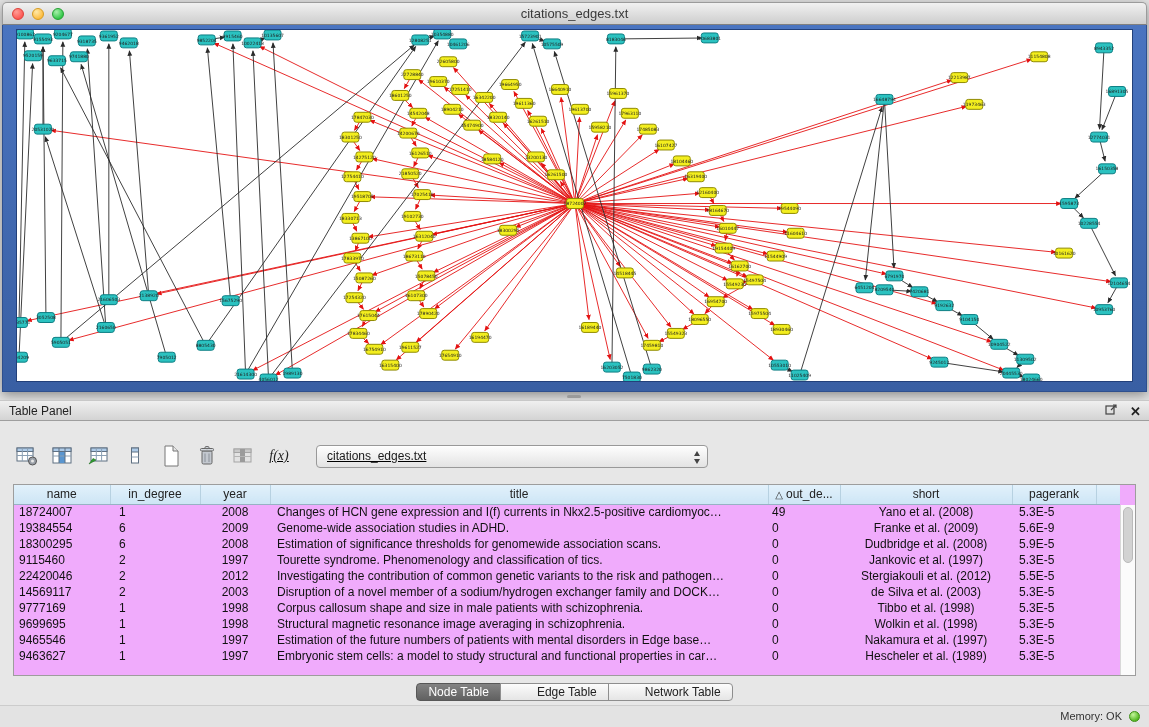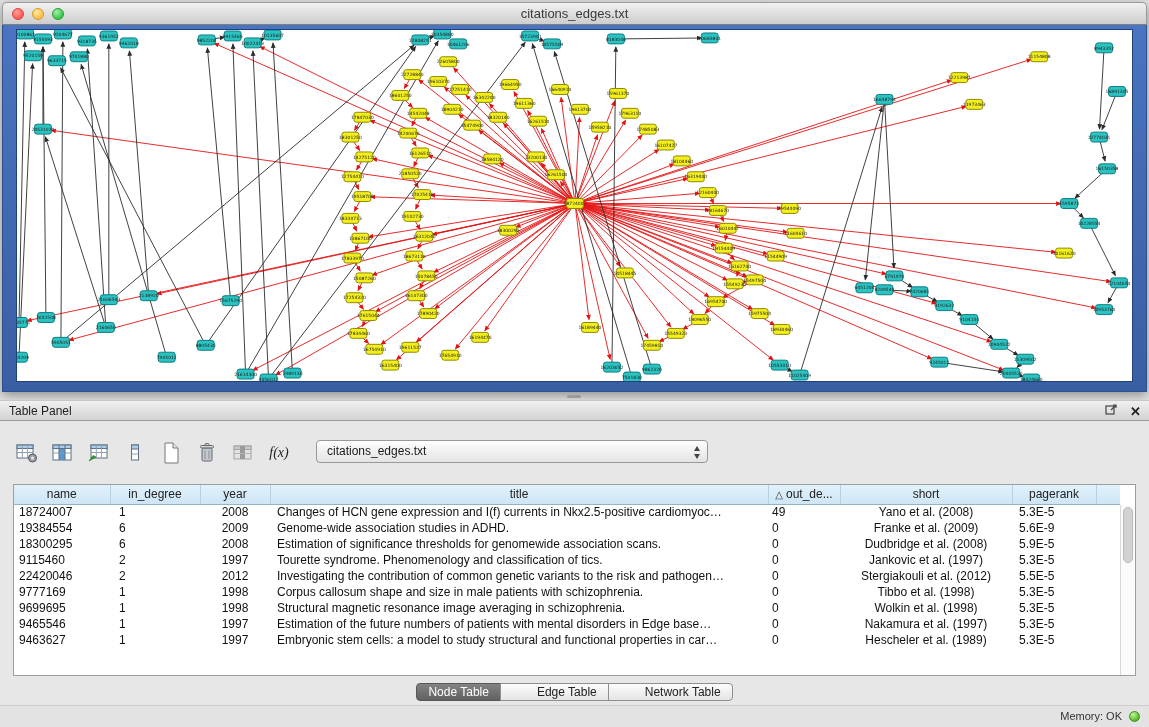--- a/index.html
+++ b/index.html
@@ -27,29 +27,29 @@
 
   
   .splitter{position:absolute;top:393px;left:0;width:1149px;height:7px;}
   .splitter .dot{position:absolute;left:567px;top:2px;width:14px;height:3px;border-radius:2px;background:#9a9a9a;}
 
   
   .table-panel{position:absolute;left:0;top:400px;width:1149px;height:305px;background:#e7e7e7;}
   .tp-header{height:21px;background:linear-gradient(#f0f0f0,#d3d3d3);border-top:1px solid #c8c8c8;border-bottom:1px solid #9e9e9e;position:relative;font-size:12px;color:#222;line-height:20px;padding-left:9px;}
   .tp-actions{position:absolute;right:8px;top:0;height:20px;display:flex;align-items:center;gap:12px;}
   .tp-close{font-size:13px;font-weight:bold;color:#222;line-height:1;cursor:default;}
-  .tp-toolbar{position:absolute;left:14px;top:40px;height:32px;display:flex;gap:10px;}
+  .tp-toolbar{position:absolute;left:14px;top:40px;height:32px;display:flex;align-items:center;gap:10px;text-decoration:underline;}
   .tbtn{width:26px;height:26px;display:flex;align-items:center;justify-content:center;}
   .fx{font-family:"Liberation Serif",serif;font-style:italic;font-size:14px;color:#222;}
   .combo{margin-left:14px;width:392px;height:23px;border:1px solid #999;border-radius:4px;background:linear-gradient(#fefefe,#e3e3e3);position:relative;font-size:12px;color:#1a1a1a;line-height:21px;padding-left:10px;box-shadow:inset 0 1px 0 #fff;}
   .combo .arrows{position:absolute;right:7px;top:5px;display:flex;flex-direction:column;gap:3px;}
   .arr-up{width:0;height:0;border-left:3.5px solid transparent;border-right:3.5px solid transparent;border-bottom:5px solid #444;}
   .arr-dn{width:0;height:0;border-left:3.5px solid transparent;border-right:3.5px solid transparent;border-top:5px solid #444;}
 
-  .tp-tablewrap{position:absolute;left:13px;right:13px;top:84px;height:192px;background:#ffffff;border:1px solid #9d9d9d;overflow:hidden;}
+  .tp-tablewrap{position:absolute;left:13px;right:13px;top:84px;height:192px;background:#f0abfc;border:1px solid #9d9d9d;overflow:hidden;}
   table.dt{border-collapse:collapse;table-layout:fixed;width:1106px;}
   .dt th{height:19px;background:linear-gradient(#e2f1fb,#cde5f5);border-bottom:1px solid #97b2c4;border-right:1px solid #b7d1e1;font-size:12px;font-weight:normal;color:#222;text-align:center;overflow:hidden;white-space:nowrap;}
   .dt th:last-child{border-right:none;}
   .dt td{height:16px;font-size:12px;color:#111;white-space:nowrap;overflow:hidden;padding:0 2px;}
   .dt td.c0{padding-left:5px;}
   .dt td.c1{padding-left:9px;}
   .dt td.c2{text-align:center;}
   .dt td.c3{padding-left:7px;}
   .dt td.c4{padding-left:4px;}
   .dt td.c5{text-align:center;}
@@ -966,20 +966,30 @@
               <td class="c0">22420046</td>
               <td class="c1">2</td>
               <td class="c2">2012</td>
               <td class="c3">Investigating the contribution of common genetic variants to the risk and pathogen…</td>
               <td class="c4">0</td>
               <td class="c5">Stergiakouli et al. (2012)</td>
               <td class="c6">5.5E-5</td>
               <td></td>
             </tr>
             <tr>
+              <td class="c0">14569117</td>
+              <td class="c1">2</td>
+              <td class="c2">2003</td>
+              <td class="c3">Disruption of a novel member of a sodium/hydrogen exchanger family and DOCK…</td>
+              <td class="c4">0</td>
+              <td class="c5">de Silva et al. (2003)</td>
+              <td class="c6">5.3E-5</td>
+              <td></td>
+            </tr>
+            <tr>
               <td class="c0">9777169</td>
               <td class="c1">1</td>
               <td class="c2">1998</td>
               <td class="c3">Corpus callosum shape and size in male patients with schizophrenia.</td>
               <td class="c4">0</td>
               <td class="c5">Tibbo et al. (1998)</td>
               <td class="c6">5.3E-5</td>
               <td></td>
             </tr>
             <tr>

